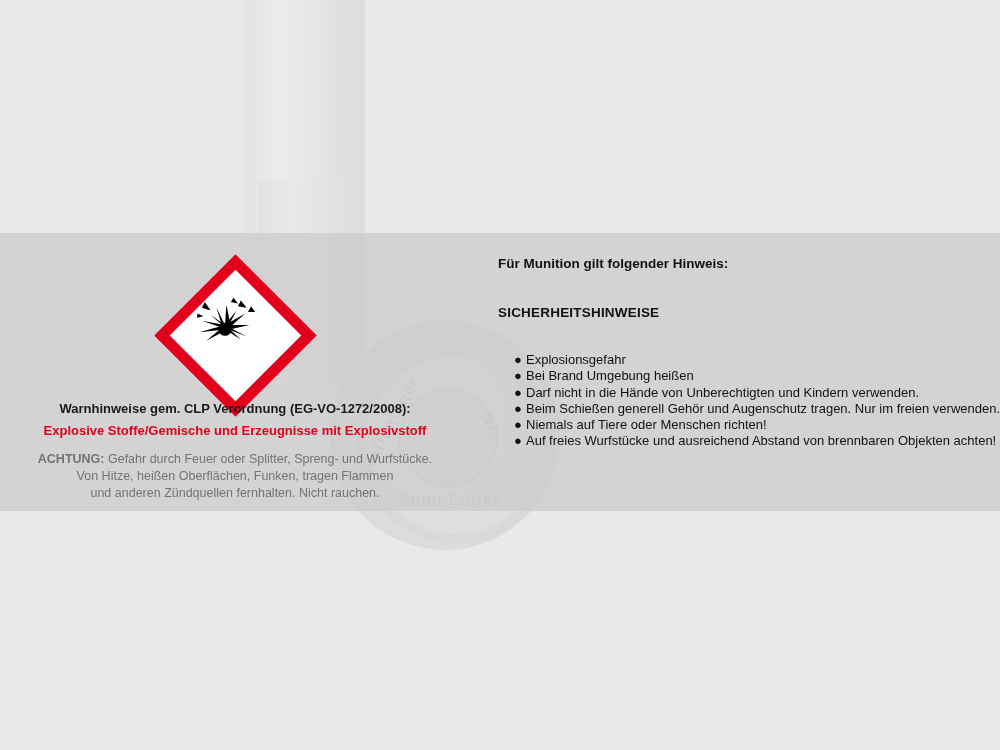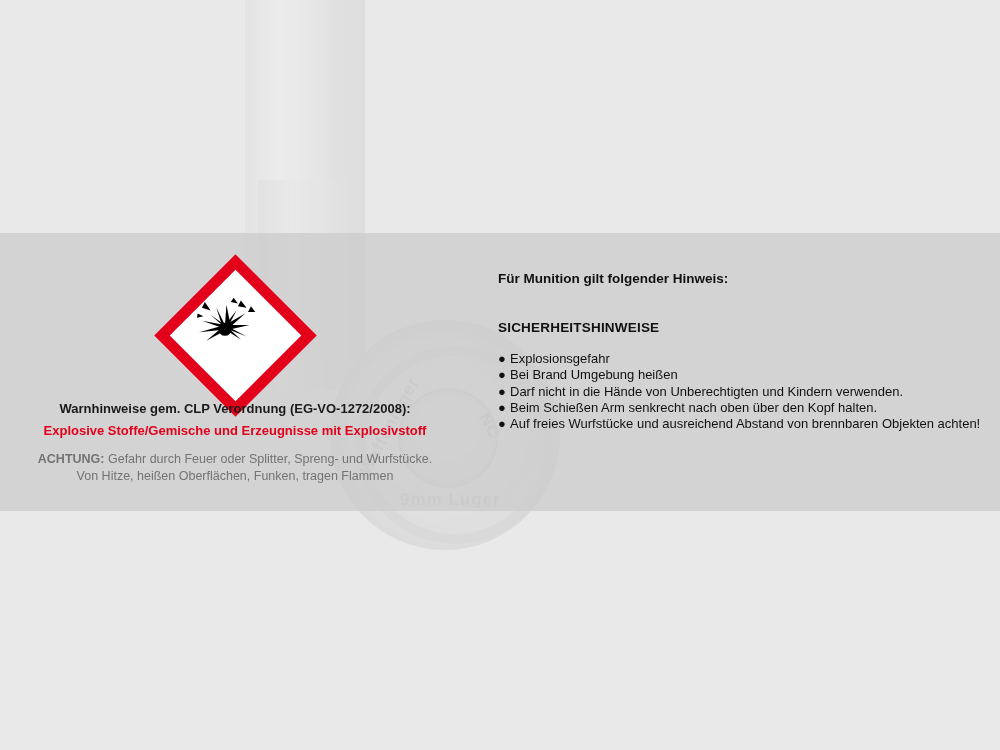--- a/index.html
+++ b/index.html
@@ -175,21 +175,21 @@
     font-size: 12.5px;
     line-height: 17px;
     color: #737373;
   }
   .clp-body b { font-weight: bold; }
 
   
   .right-col {
     position: absolute;
     left: 498px;
-    top: 233px;
+    top: 218px;
     width: 500px;
     height: 316px;
     color: #111111;
   }
   .right-heading {
     position: absolute;
     left: 0;
     top: 38px;
     font-size: 13.5px;
     font-weight: bold;
@@ -199,21 +199,21 @@
     left: 0;
     top: 87px;
     font-size: 13.5px;
     font-weight: bold;
     letter-spacing: 0.2px;
   }
   .safety-list {
     position: absolute;
     left: 0;
     top: 118px;
-    margin: 0;
+    margin: 16px;
     padding: 0;
     list-style: none;
   }
   .safety-list li {
     font-size: 13px;
     line-height: 16.3px;
     white-space: nowrap;
   }
   .safety-list li .dot {
     display: inline-block;
@@ -271,28 +271,30 @@
 
     <div class="clp-title">Warnhinweise gem. CLP Verordnung (EG-VO-1272/2008):</div>
     <div class="clp-subtitle">Explosive Stoffe/Gemische und Erzeugnisse mit Explosivstoff</div>
 
     <div class="clp-body">
       <div>
         <b>ACHTUNG:</b>
         <span>Gefahr durch Feuer oder Splitter, Spreng- und Wurfstücke.</span>
       </div>
       <div>Von Hitze, heißen Oberflächen, Funken, tragen Flammen</div>
+      <div>und anderen Zündquellen fernhalten. Nicht rauchen.</div>
     </div>
   </div>
 
   <div class="right-col">
     <div class="right-heading">Für Munition gilt folgender Hinweis:</div>
     <div class="right-subheading">SICHERHEITSHINWEISE</div>
     <ul class="safety-list">
       <li><span class="dot">●</span><span>Explosionsgefahr</span></li>
       <li><span class="dot">●</span><span>Bei Brand Umgebung heißen</span></li>
       <li><span class="dot">●</span><span>Darf nicht in die Hände von Unberechtigten und Kindern verwenden.</span></li>
-      <li><span class="dot">●</span><span>Beim Schießen Arm senkrecht nach oben über den Kopf halten.</span></li>
+      <li><span class="dot">●</span><span>Beim Schießen generell Gehör und Augenschutz tragen. Nur im freien verwenden.</span></li>
+      <li><span class="dot">●</span><span>Niemals auf Tiere oder Menschen richten!</span></li>
       <li><span class="dot">●</span><span>Auf freies Wurfstücke und ausreichend Abstand von brennbaren Objekten achten!</span></li>
     </ul>
   </div>
 
 </div>
 
 </body></html>

